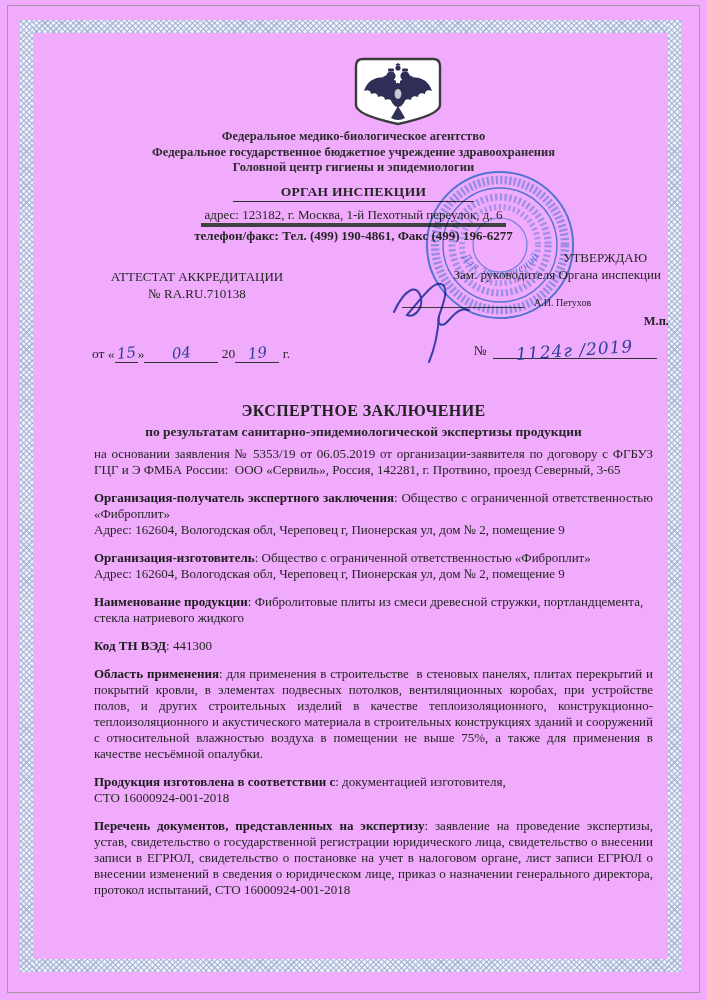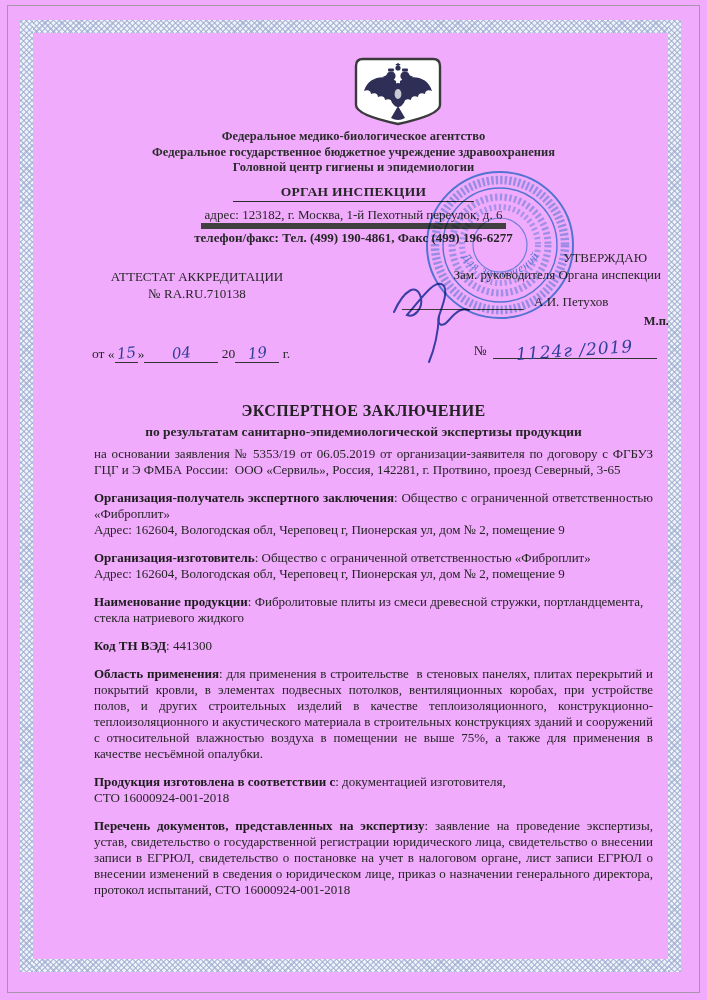--- a/index.html
+++ b/index.html
@@ -17,30 +17,30 @@
   .b-left{left:20px;top:20px;bottom:28px;width:13px;}
   .b-right{right:26px;top:20px;bottom:28px;width:13px;}
 
   .emblem{position:absolute;left:352px;top:56px;width:92px;height:72px;}
 
   .hdr{position:absolute;top:129px;left:40px;right:40px;text-align:center;}
   .hdr .l{font-weight:bold;font-size:12.5px;line-height:15.5px;color:#2b2b2b;}
   .org-insp{display:inline-block;margin-top:8px;font-weight:bold;font-size:13.5px;
             padding:0 48px 1px;border-bottom:1.6px solid #2b2b2b;letter-spacing:.3px;}
   .addr{margin-top:4px;font-size:13px;line-height:17px;}
-  .addr .u{display:inline-block;border-bottom:6px solid #404040;padding:0 4px 0;}
+  .addr .u{display:inline-block;border-bottom:4px solid #404040;padding:0 4px 0;}
   .phone{font-size:13px;line-height:18px;font-weight:bold;}
 
   .accred{position:absolute;left:90px;top:268px;width:214px;text-align:center;
           font-size:13px;line-height:17px;}
   .approval{position:absolute;right:46px;top:250px;width:290px;text-align:right;
             font-size:13px;line-height:16.5px;}
   .approval .ap1{padding-right:14px;}
   .sigrow{position:absolute;left:402px;top:294px;width:258px;display:flex;align-items:flex-end;
-          font-size:13px;}
+          font-size:10px;}
   .sigline{width:122px;border-bottom:1px solid #3a3a3a;height:13px;}
   .signame{margin-left:10px;}
   .mp{position:absolute;right:38px;top:314px;font-size:12.5px;font-weight:bold;}
 
   .stamp{position:absolute;left:421px;top:166px;width:158px;height:158px;
          mix-blend-mode:multiply;opacity:.88;}
   .signature{position:absolute;left:386px;top:260px;width:160px;height:105px;
              mix-blend-mode:multiply;}
 
   .hand{font-family:"DejaVu Serif",serif;font-style:italic;color:#2e3f97;}

